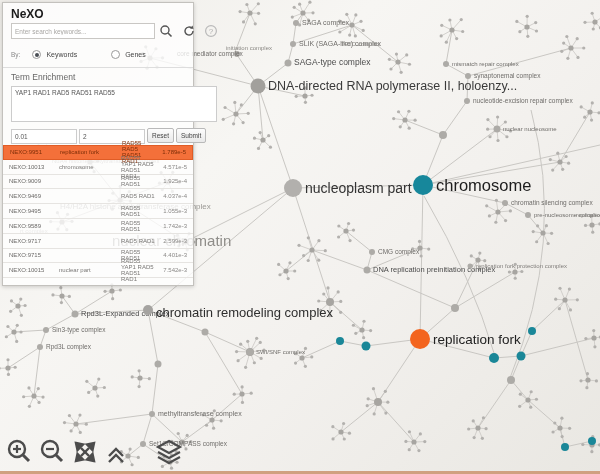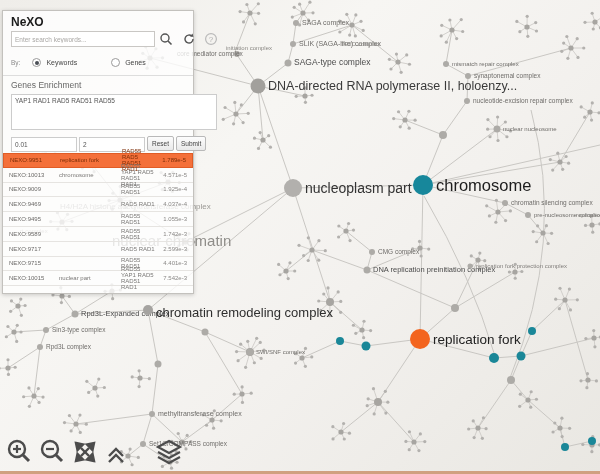--- a/index.html
+++ b/index.html
@@ -2,21 +2,21 @@
 <html><head>
 <meta charset="utf-8">
 <style>
   html,body{margin:0;padding:0;}
   #stage{position:relative;width:600px;height:474px;overflow:hidden;
     font-family:"Liberation Sans",sans-serif;
     background:linear-gradient(135deg,#efede9 0%,#f7f6f3 35%,#f3f1ee 60%,#e9e7e2 100%);}
   #graph-svg{position:absolute;left:0;top:0;width:600px;height:474px;}
 
   
-  .panel{position:absolute;left:2px;top:10px;width:192px;height:284px;
+  .panel{position:absolute;left:2px;top:2px;width:192px;height:284px;
     background:rgba(255,255,255,0.78);border:1px solid #c3c1bd;
     box-shadow:0 1px 4px rgba(0,0,0,0.18);box-sizing:border-box;}
   .panel-title{position:absolute;left:8px;top:4px;font-size:12px;font-weight:bold;color:#1c1c1c;}
   .search-input{position:absolute;left:8px;top:20px;width:136px;height:12px;
     border:1px solid #c9c7c4;background:#fff;font-size:6.5px;color:#555;padding:1px 3px;
     font-family:"Liberation Sans",sans-serif;}
   .search-input::placeholder{color:#a9a7a4;}
   .icon-btn{position:absolute;width:14px;height:14px;cursor:pointer;}
   .by-row{position:absolute;left:8px;top:47px;display:flex;align-items:center;font-size:7px;color:#444;}
   .by-label{color:#8a8a8a;font-size:6.5px;margin-right:12px;}
@@ -966,21 +966,21 @@
           </span>
           <span class="radio-opt">
             <span class="radio"></span>
             <span>Genes</span>
           </span>
         </span>
     </div>
 
     <div class="divider"></div>
 
-    <div class="te-heading">Genes Enrichment</div>
+    <div class="te-heading">Term Enrichment</div>
 
     <textarea class="te-query" style="">YAP1 RAD1 RAD5 RAD51 RAD55</textarea>
 
     <input class="num-input" style="left: 8px;" value="0.01">
     <input class="num-input" style="left: 76px;" value="2">
     <button class="btn" style="left:144px;">Reset</button>
     <button class="btn" style="left:173px;">Submit</button>
 
     <div class="results">
         <div class="result-row hl">

